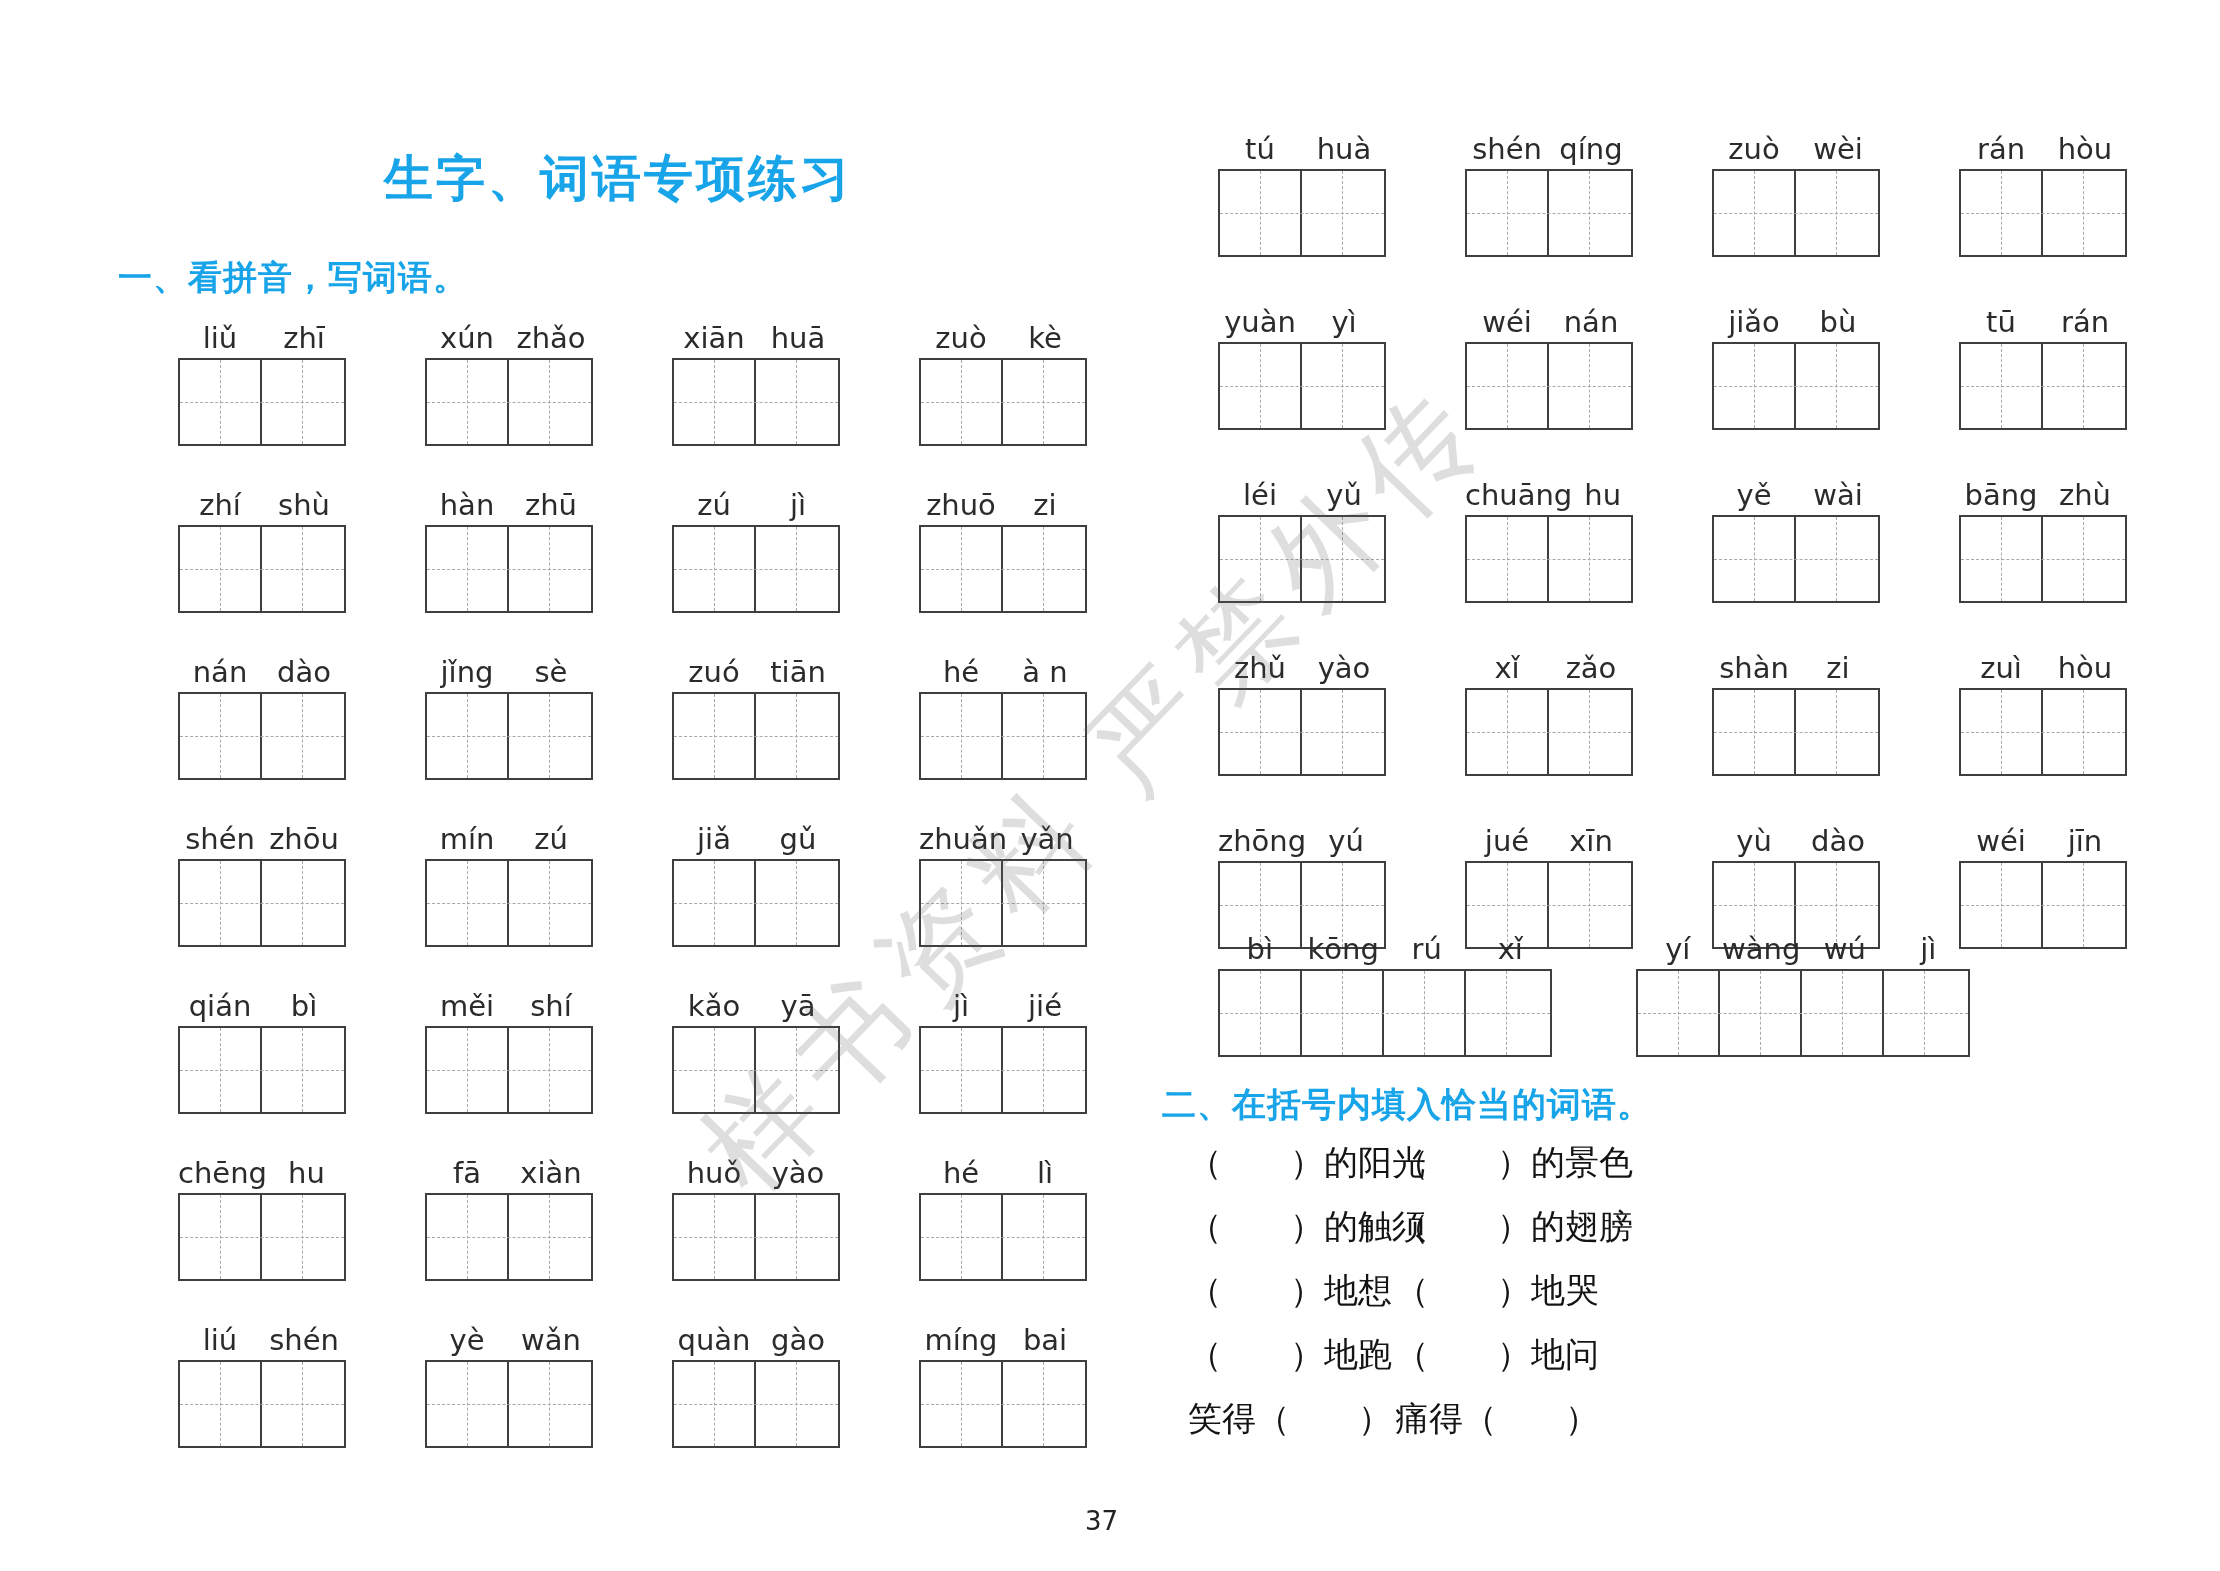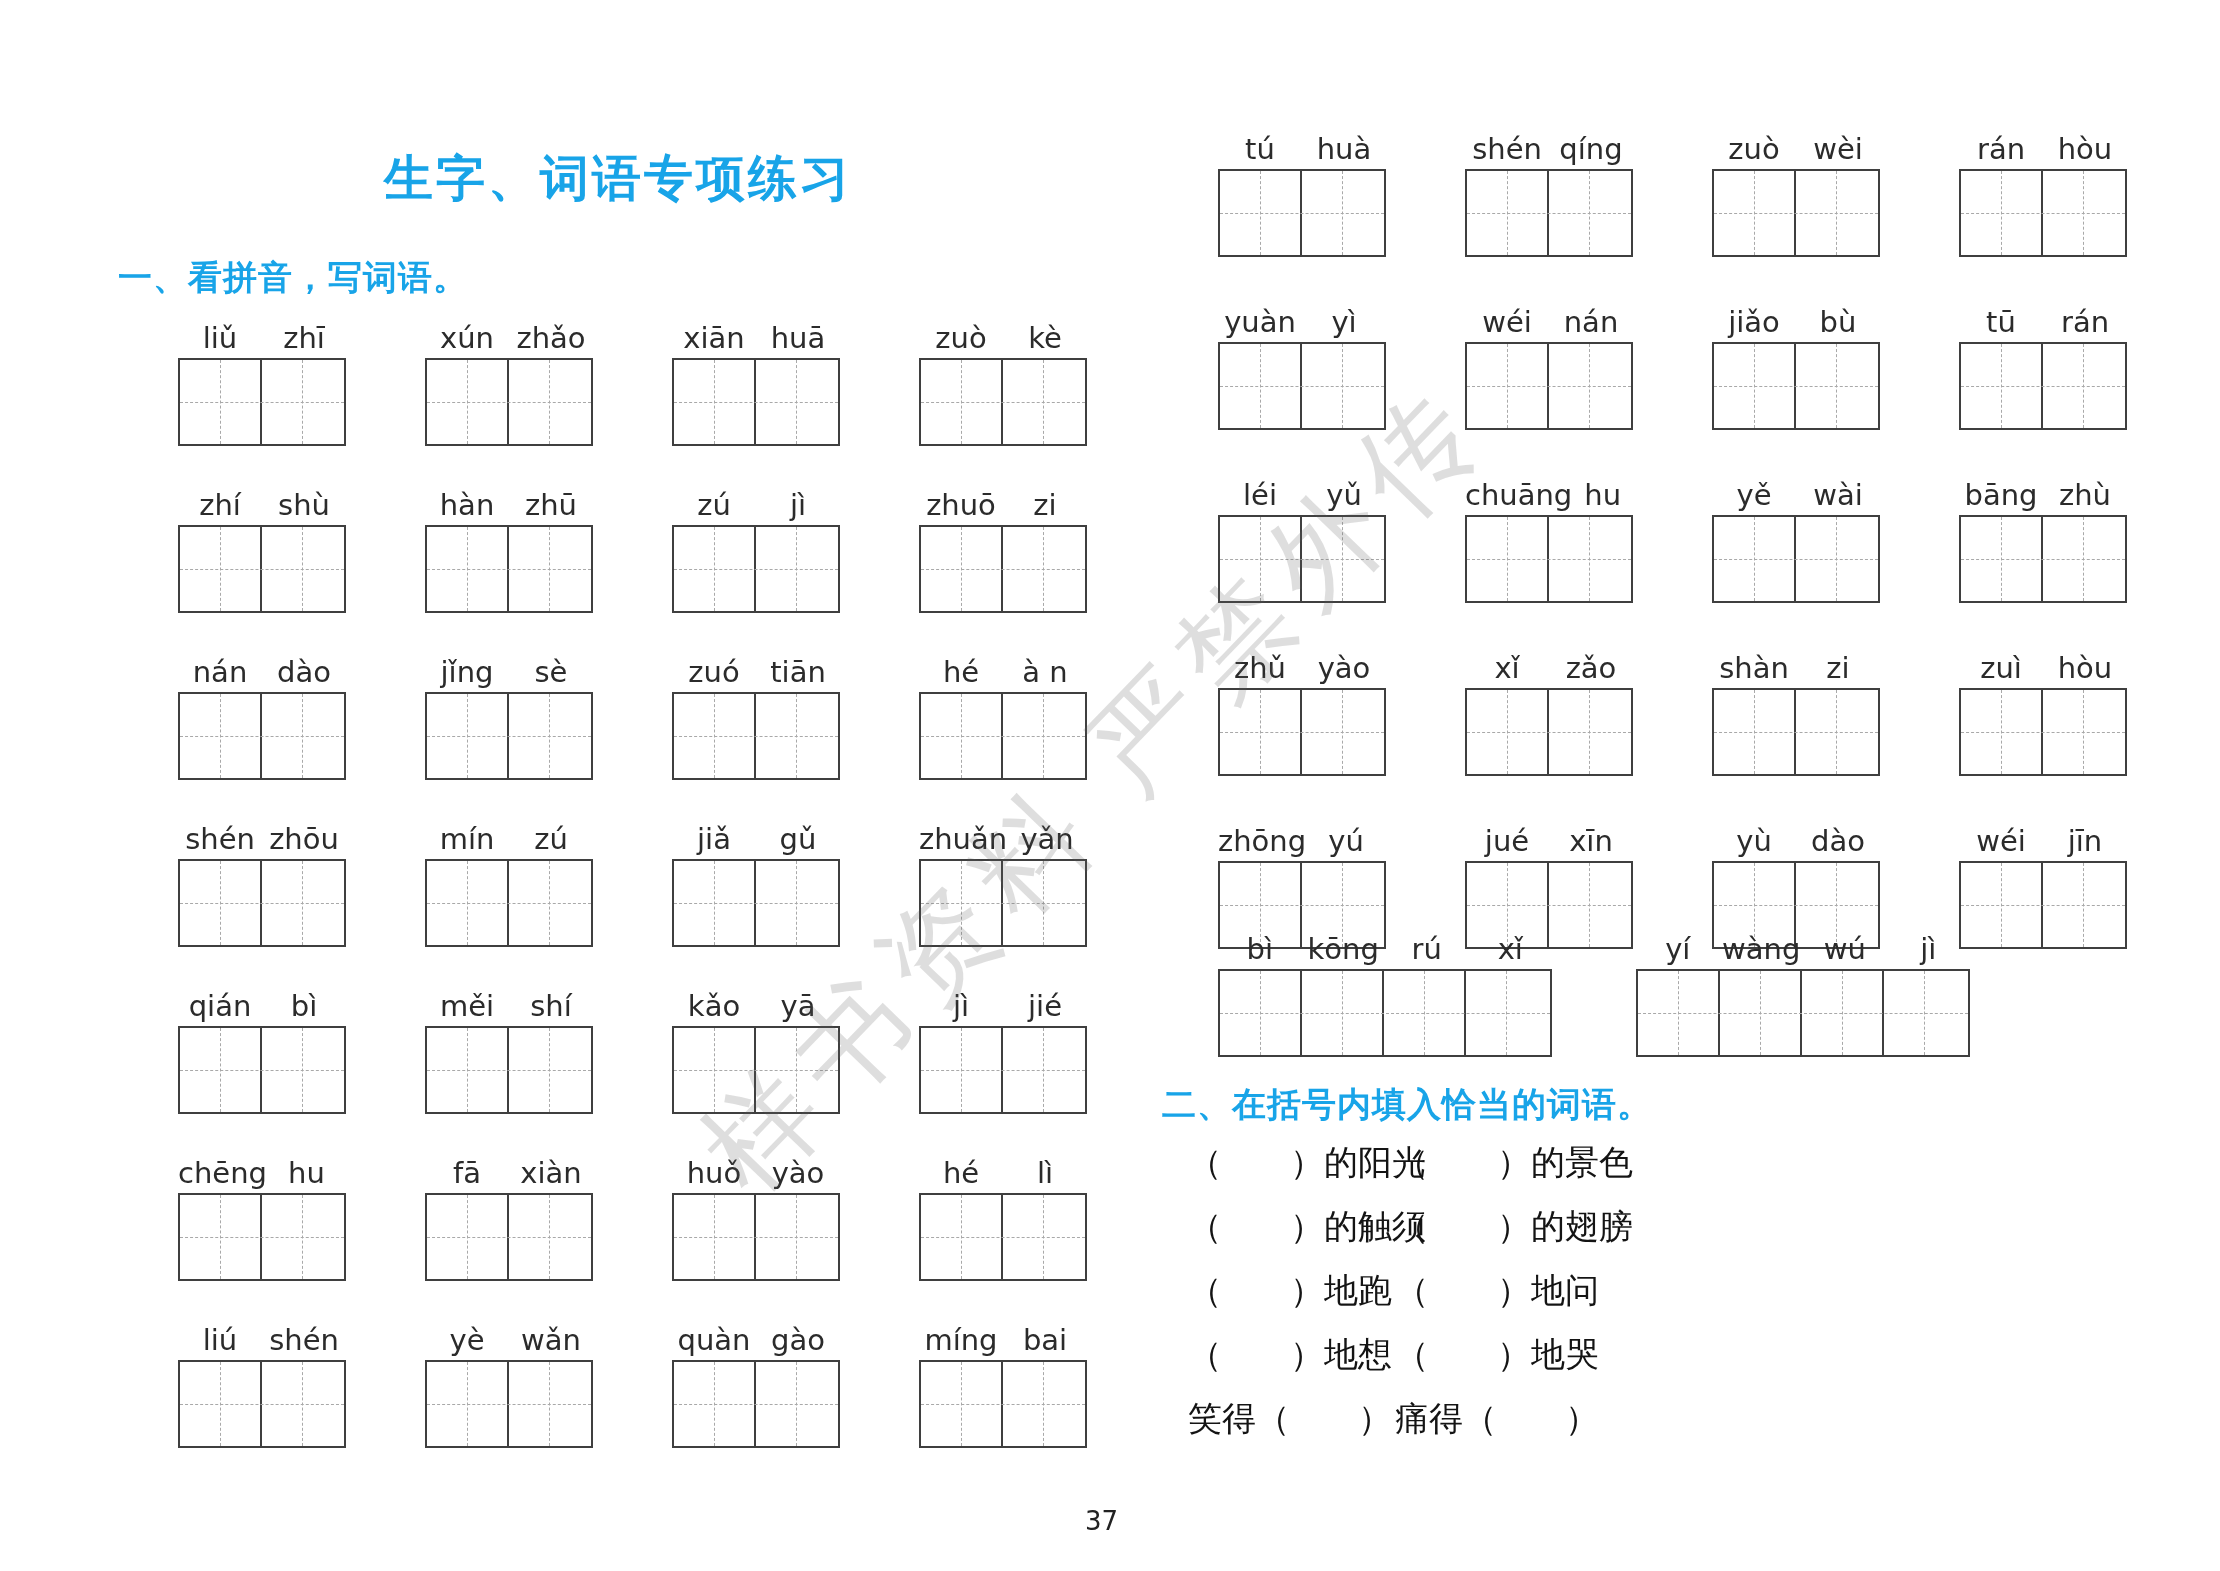--- a/index.html
+++ b/index.html
@@ -598,26 +598,26 @@
   <div id="fill-rows">
       <div class="fill-row">
         <div class="fill-item fill-left">（　　）的阳光</div>
         <div class="fill-item fill-right">（　　）的景色</div>
       </div>
       <div class="fill-row">
         <div class="fill-item fill-left">（　　）的触须</div>
         <div class="fill-item fill-right">（　　）的翅膀</div>
       </div>
       <div class="fill-row">
+        <div class="fill-item fill-left">（　　）地想</div>
+        <div class="fill-item fill-right">（　　）地哭</div>
+      </div>
+      <div class="fill-row">
         <div class="fill-item fill-left">（　　）地跑</div>
         <div class="fill-item fill-right">（　　）地问</div>
-      </div>
-      <div class="fill-row">
-        <div class="fill-item fill-left">（　　）地想</div>
-        <div class="fill-item fill-right">（　　）地哭</div>
       </div>
       <div class="fill-row">
         <div class="fill-item fill-left">笑得（　　）</div>
         <div class="fill-item fill-right">痛得（　　）</div>
       </div>
     </div>
 
   <div class="watermark">样书资料 严禁外传</div>
 
   <div class="pagenum">37</div>

